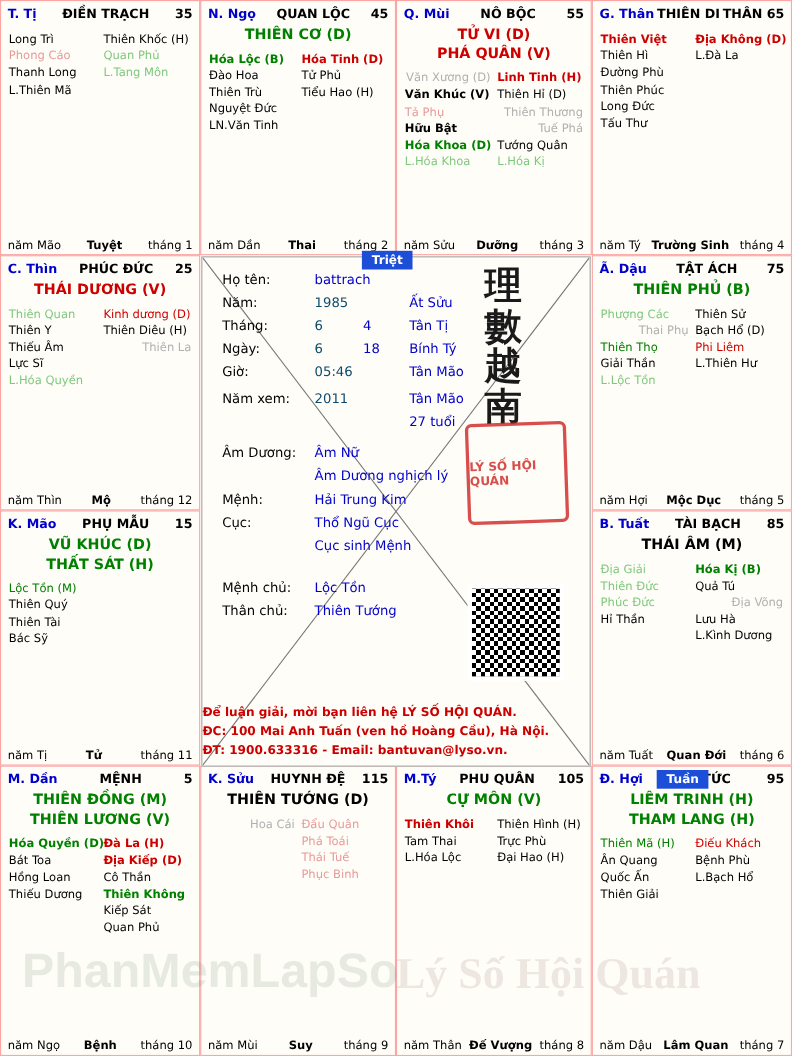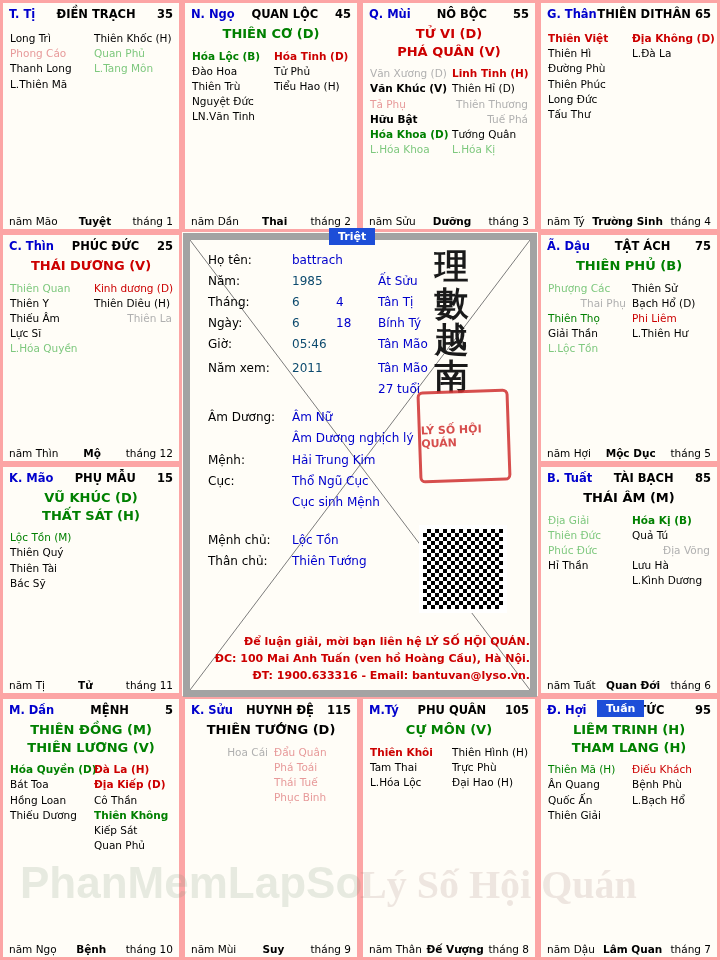--- a/index.html
+++ b/index.html
@@ -12,21 +12,21 @@
     overflow:hidden;
   }
   #board {
     position:absolute; left:0; top:0; width:720px; height:960px;
     display:grid;
     grid-template-columns:182px 178px 178px 182px;
     grid-template-rows:232px 232px 232px 264px;
     background:#fffdf7;
   }
   .cell {
-    border:3px solid #fca5a5;
+    border:1px solid #fca5a5;
     position:relative;
     overflow:hidden;
     background:transparent;
   }
   .hdr {
     display:flex; align-items:flex-start; justify-content:space-between;
     padding:4px 6px 0 6px;
     font-size:11.5px; font-weight:bold;
   }
   .hdr .cung { color:#0000cc; }
@@ -57,41 +57,41 @@
   .c-red    { color:#cc0000; }
   .c-ltgreen{ color:#7ec87e; }
   .c-ltred  { color:#e79a9a; }
   .c-black  { color:#000; }
   .c-ltgray { color:#b0b0b0;text-align:right; }
 
   
   #center {
     position:absolute;
     left:183px; top:233px; width:354px; height:464px;
-    border:7px solid #a3a3a3;
+    border:1px solid #a3a3a3;
     background:#fffdf7;
     overflow:hidden;
   }
   .info {
     position:relative;
     padding:14px 0 0 18px;
     font-size:12px;
     color:#0000cc;
     line-height:1.0;
   }
   .irow { display:flex; margin-bottom:9px; }
   .ilab { width:84px; color:#000; font-weight:normal; }
   .ival { color:#0000cc; }
   .ival2 { color:#0c4a6e; width:44px; display:inline-block; }
   .ival3 { color:#0000cc; width:42px; display:inline-block; }
   .ican { color:#0000cc; }
 
   .notice {
     position:absolute; left:0; right:0; bottom:6px;
-    text-align:right; color:#cc0000; font-size:11px; line-height:1.55;
+    text-align:left; color:#cc0000; font-size:11px; line-height:1.55;
     font-weight:bold;
   }
 
   .seal {
     position:absolute; right:14px; top:8px;
     width:128px; height:200px;
     text-align:center;
   }
   .seal .chars {
     font-family:"DejaVu Serif", serif;

